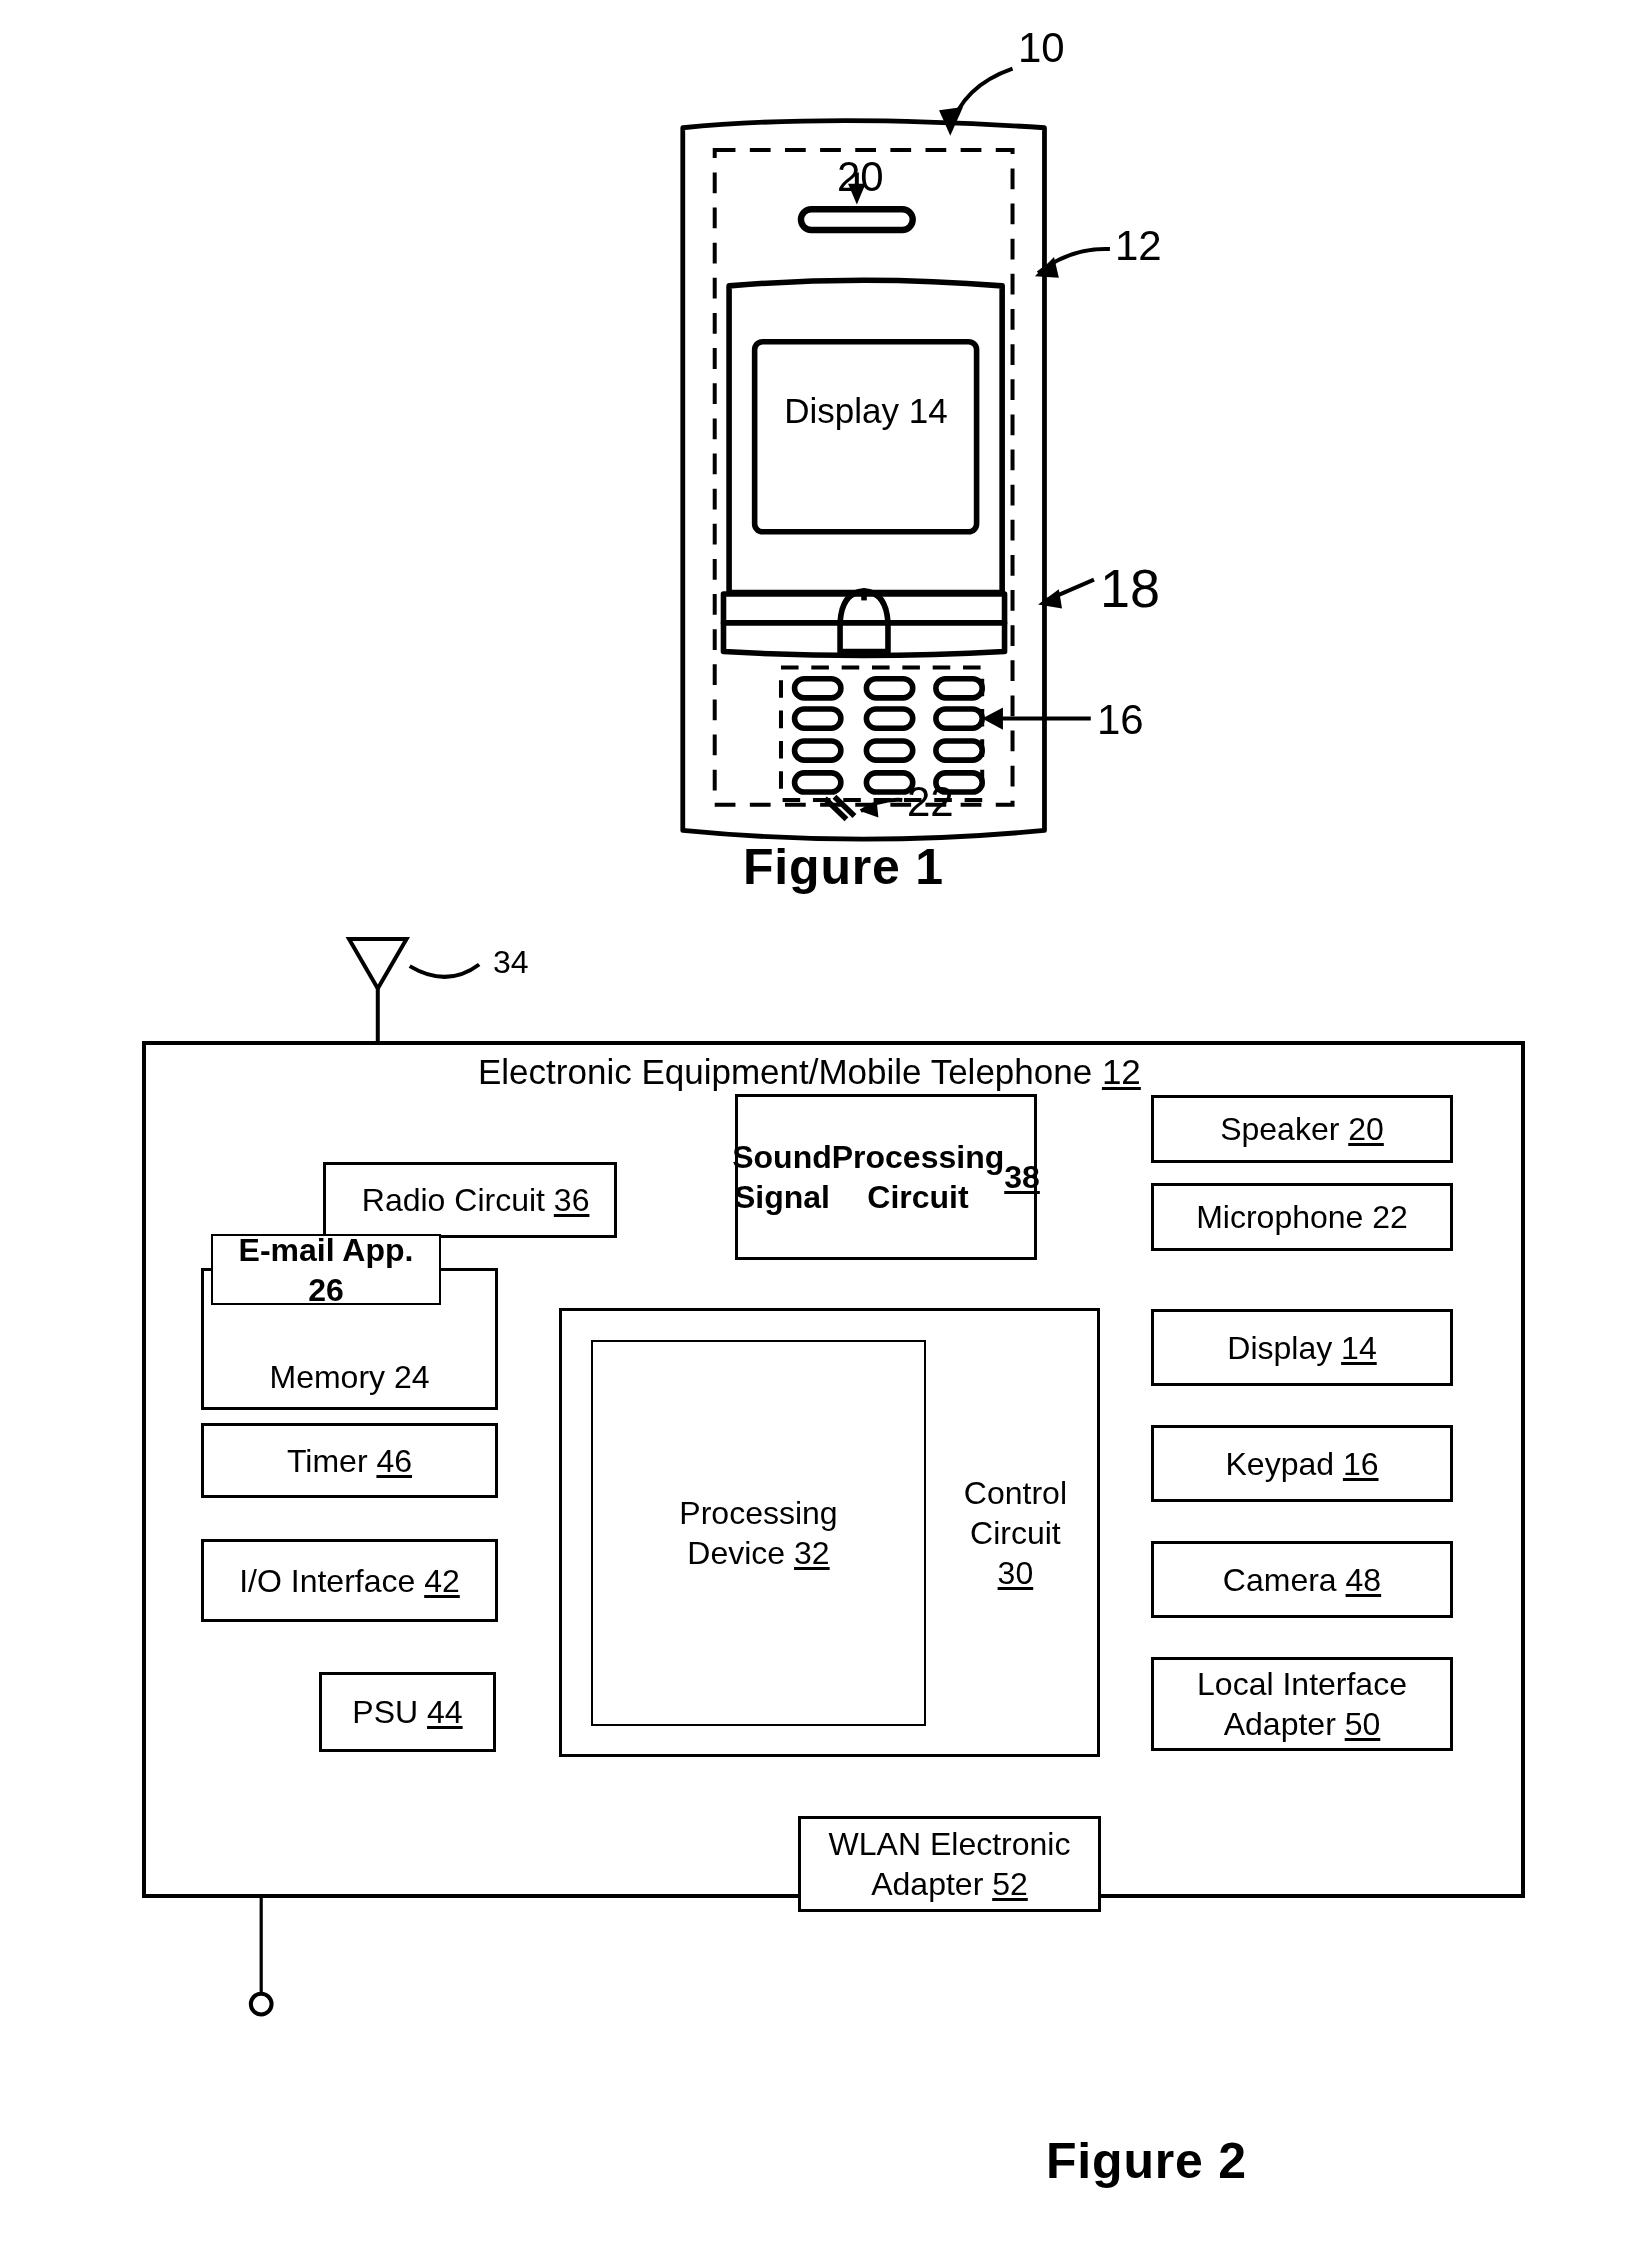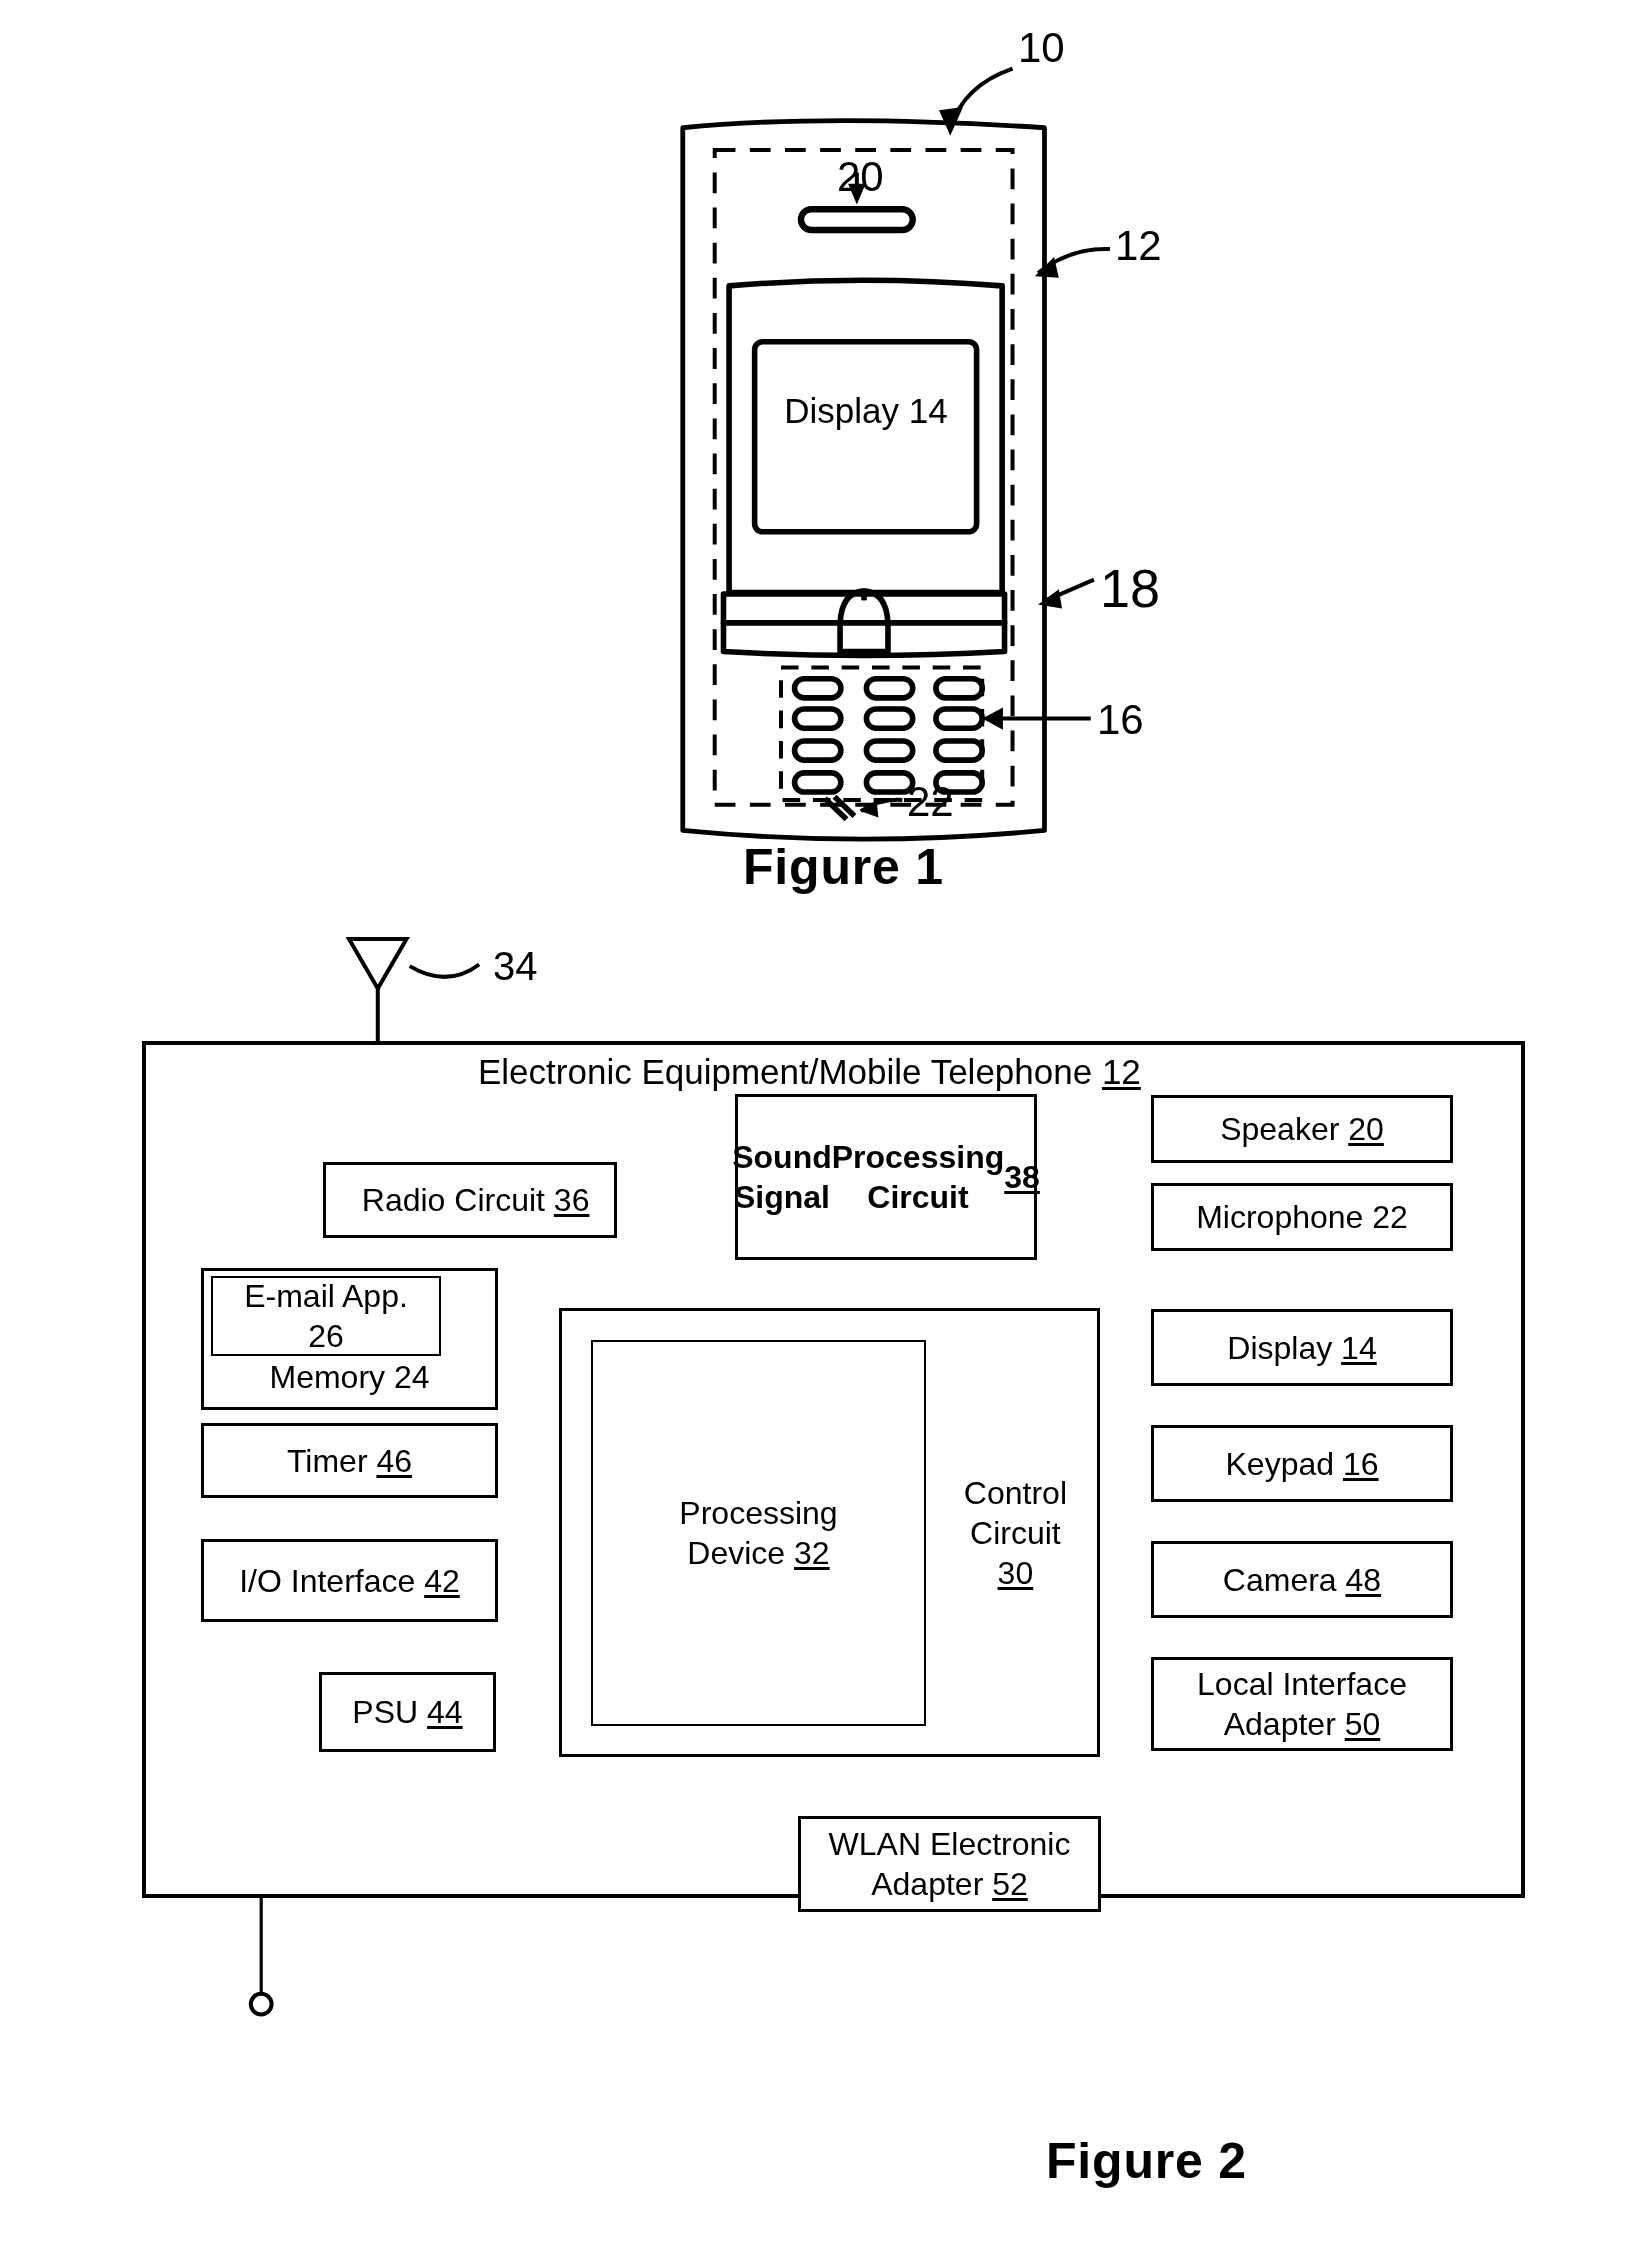--- a/index.html
+++ b/index.html
@@ -206,21 +206,21 @@
 </div>
 
 <div class="blk" style="left:1151px;top:1183px;width:302px;height:68px;">
   <span>Microphone 22</span>
 </div>
 
 <div class="blk" style="left:201px;top:1268px;width:297px;height:142px;flex-direction:column;justify-content:flex-end;padding-bottom:9.6px;">
   <span>Memory 24</span>
 </div>
 
-<div class="blk thin" style="left:211px;top:1276px;width:230px;height:80px;flex-direction:column;">
+<div class="blk thin" style="left:211px;top:1234px;width:230px;height:71px;flex-direction:column;font-weight:bold;">
   <span>E-mail App.</span>
   <span>26</span>
 </div>
 
 <div class="blk" style="left:201px;top:1423px;width:297px;height:75px;">
   <div><span style="display:inline">Timer </span><span class="u" style="display:inline">46</span></div>
 </div>
 
 <div class="blk" style="left:201px;top:1539px;width:297px;height:83px;">
   <div><span style="display:inline">I/O Interface </span><span class="u" style="display:inline">42</span></div>
@@ -258,16 +258,16 @@
 <div class="blk" style="left:1151px;top:1657px;width:302px;height:94px;flex-direction:column;">
   <span>Local Interface</span>
   <span><span style="display:inline">Adapter </span><span class="u" style="display:inline">50</span></span>
 </div>
 
 <div class="blk" style="left:798px;top:1816px;width:303px;height:96px;flex-direction:column;">
   <span>WLAN Electronic</span>
   <span><span style="display:inline">Adapter </span><span class="u" style="display:inline">52</span></span>
 </div>
 
-<div class="refnum" style="left:493px;top:944px;font-size:40px;">34</div>
+<div class="refnum" style="left:493px;top:944px;font-size:32px;">34</div>
 
 <div class="fig-caption" id="fig2-caption">Figure 2</div>
 
 
 </body></html>

